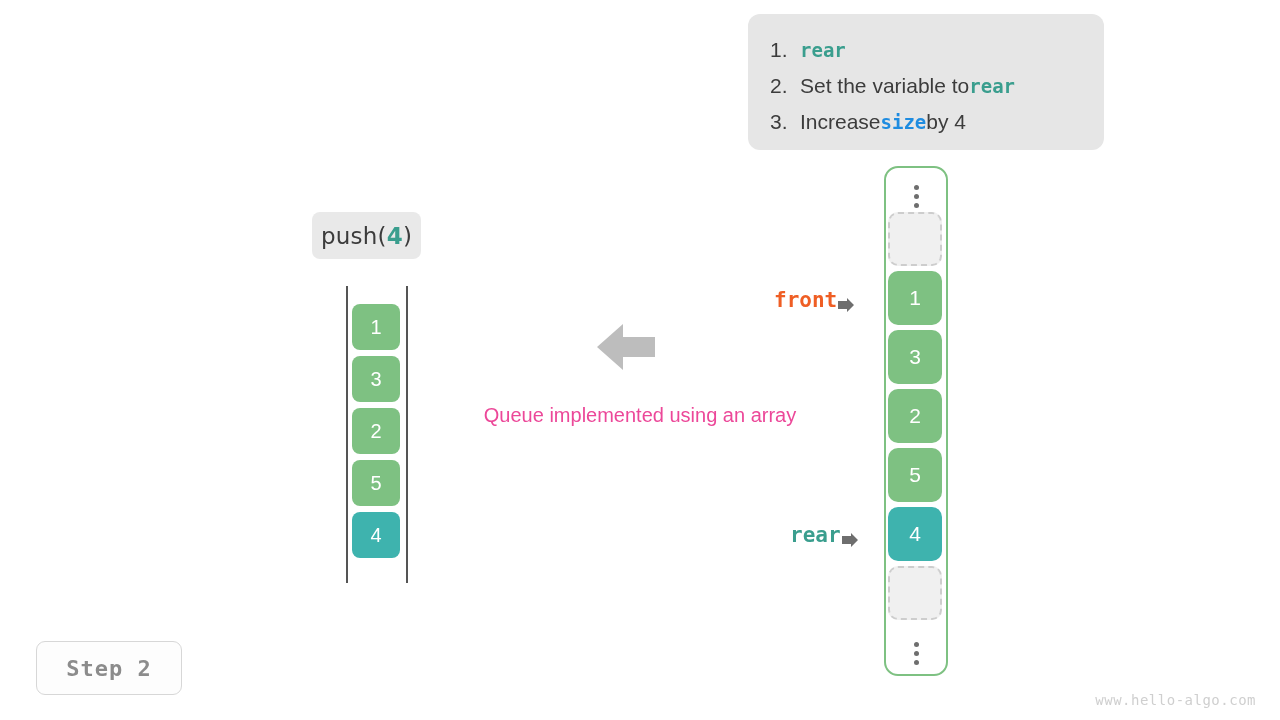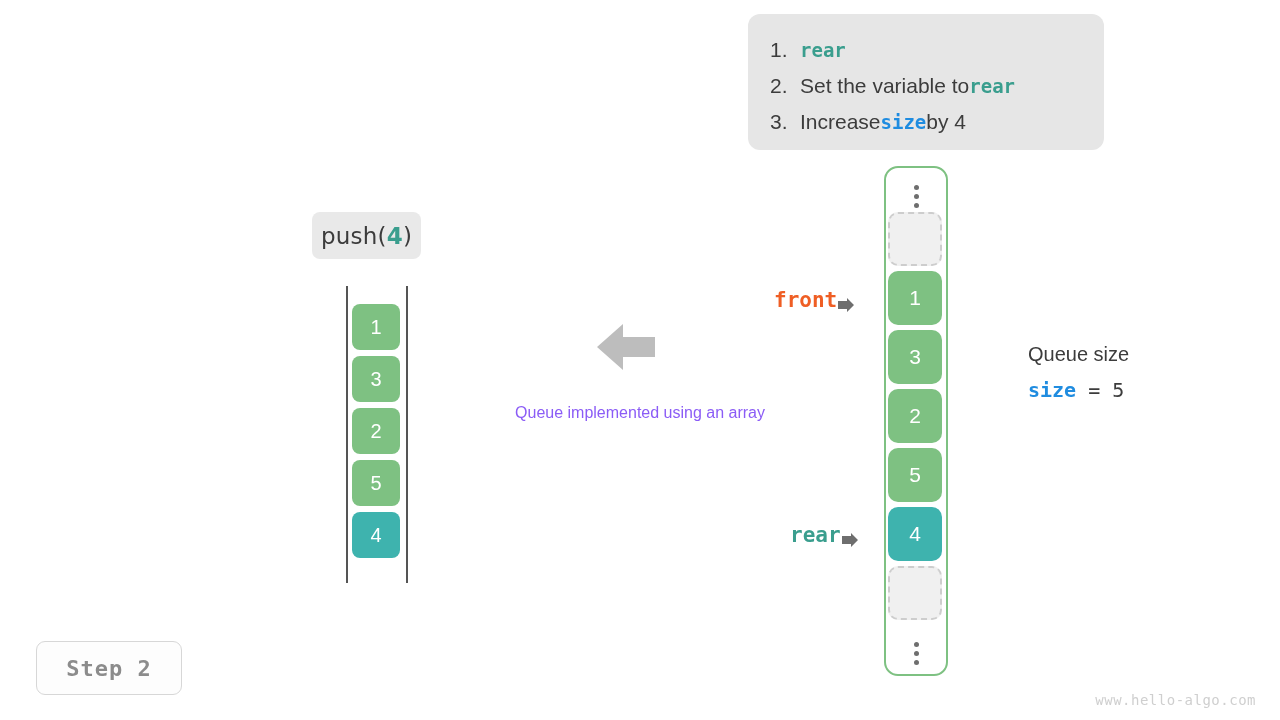--- a/index.html
+++ b/index.html
@@ -117,22 +117,22 @@
     top: 322px;
     width: 58px;
     height: 50px;
   }
   #caption {
     position: absolute;
     left: 455px;
     top: 404px;
     width: 370px;
     text-align: center;
-    font-size: 16px;
-    color: #8b5cf6;
+    font-size: 20px;
+    color: #ec4899;
   }
 
   
   #array-container {
     position: absolute;
     left: 884px;
     top: 166px;
     width: 64px;
     height: 510px;
     border: 2px solid #7ec182;
@@ -336,22 +336,18 @@
 
   <div class="pointer" id="pointer-rear">
     <span>rear</span>
     <span class="ptr-arrow">
       <svg width="16" height="14" viewBox="0 0 16 14">
         <path d="M0 3 L9 3 L9 0 L16 7 L9 14 L9 11 L0 11 Z" fill="#6e6e6e"></path>
       </svg>
     </span>
   </div>
 
-  <div id="size-panel">
-    <div id="size-title">Queue size</div>
-    <div id="size-expr"><span class="kw">size</span><span> = </span><span>5</span></div>
-  </div>
 
   <div id="step-badge">Step 2</div>
 
   <div id="watermark">www.hello-algo.com</div>
 
 </div>
 
 </body></html>

